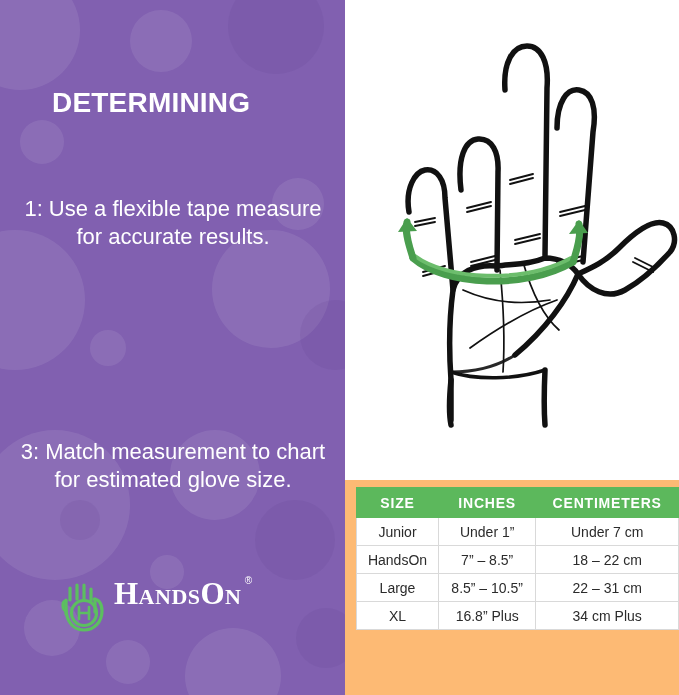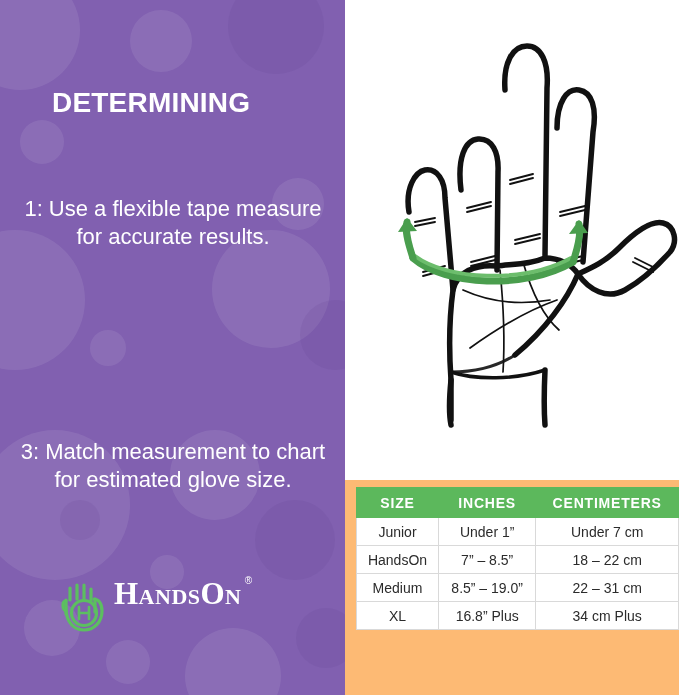--- a/index.html
+++ b/index.html
@@ -264,22 +264,22 @@
         <td>Junior</td>
         <td>Under 1”</td>
         <td>Under 7 cm</td>
       </tr>
       <tr>
         <td>HandsOn</td>
         <td>7” – 8.5”</td>
         <td>18 – 22 cm</td>
       </tr>
       <tr>
-        <td>Medium</td>
-        <td>8.5” – 19.0”</td>
+        <td>Large</td>
+        <td>8.5” – 10.5”</td>
         <td>22 – 31 cm</td>
       </tr>
       <tr>
         <td>XL</td>
         <td>16.8” Plus</td>
         <td>34 cm Plus</td>
       </tr>
     </tbody>
   </table>
 

